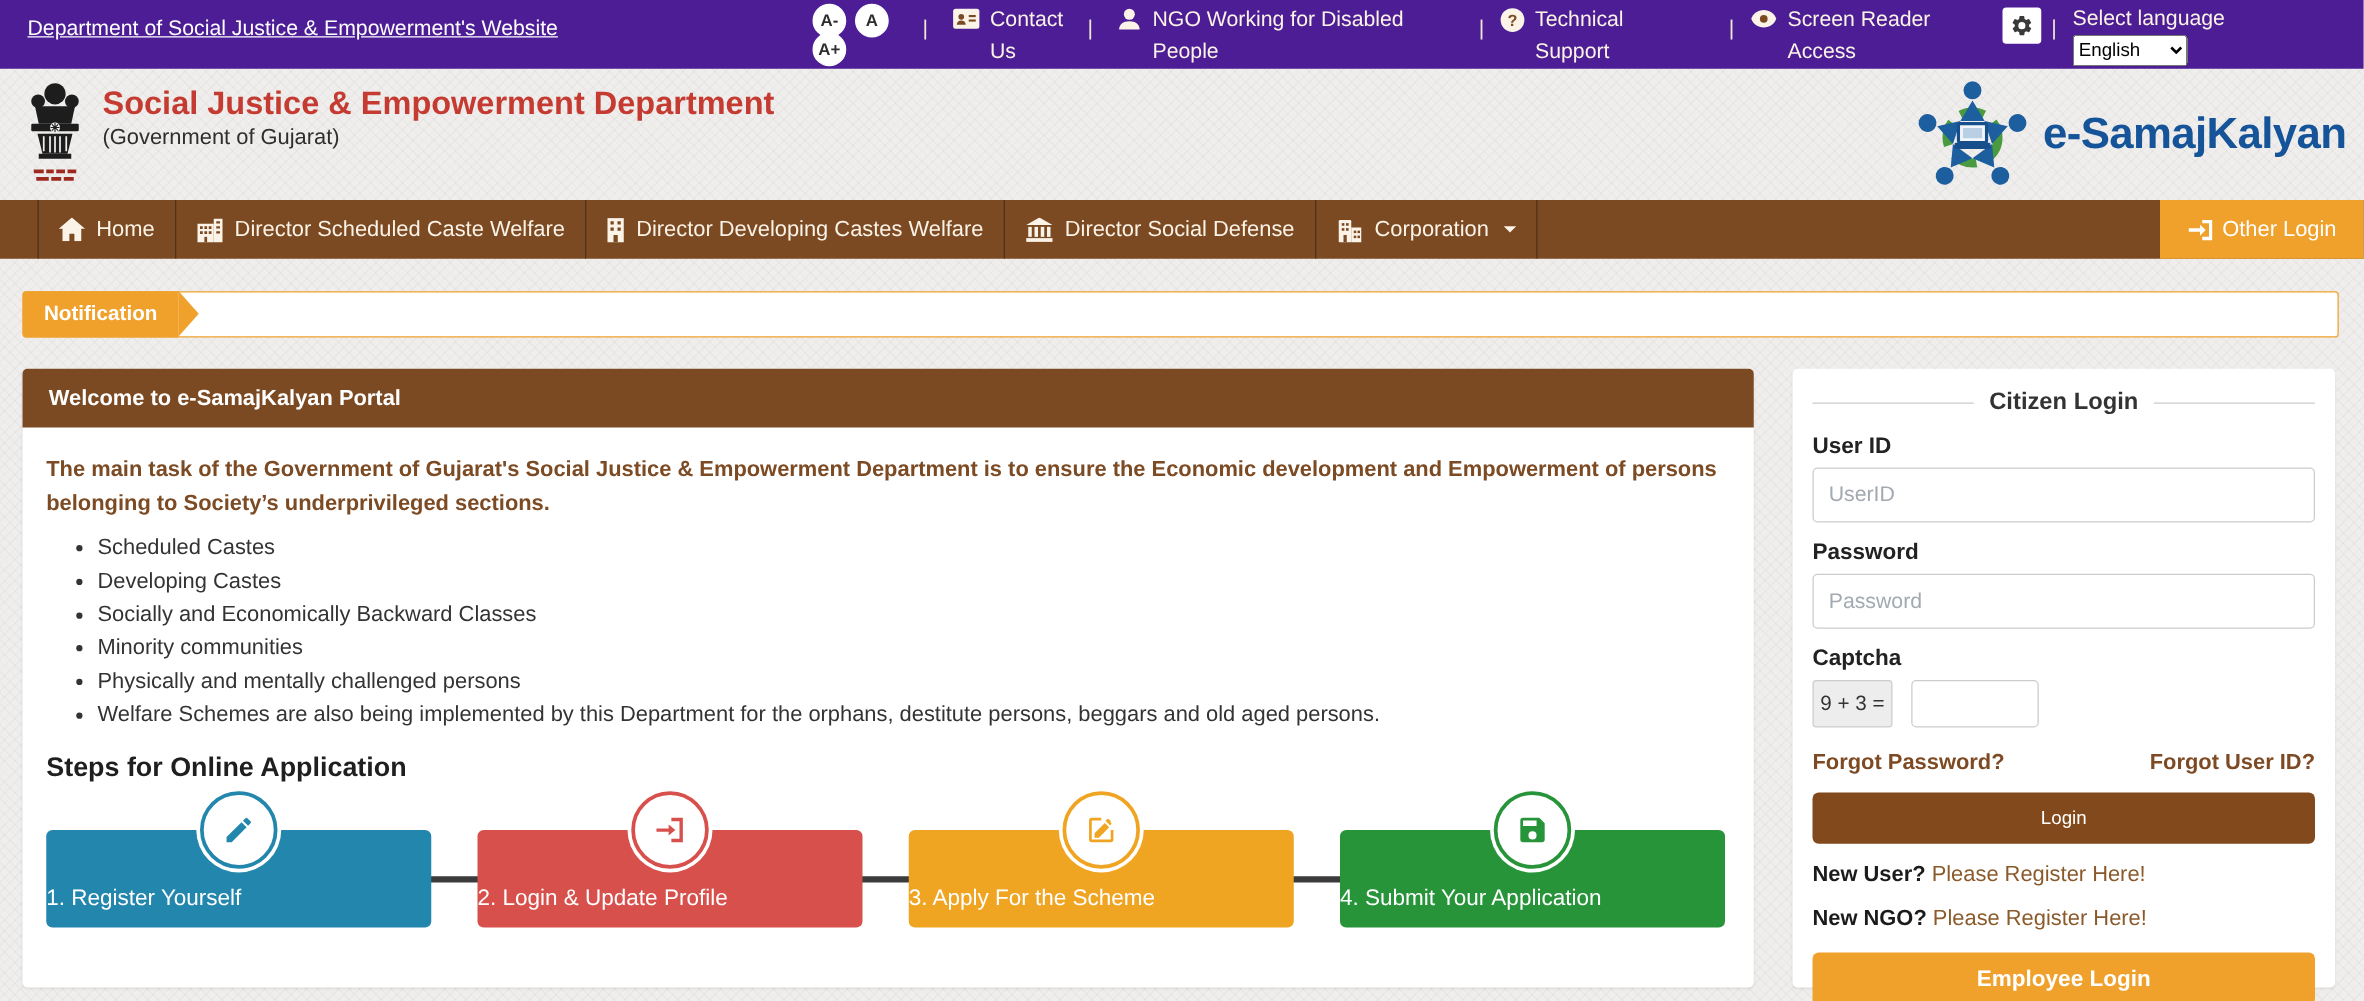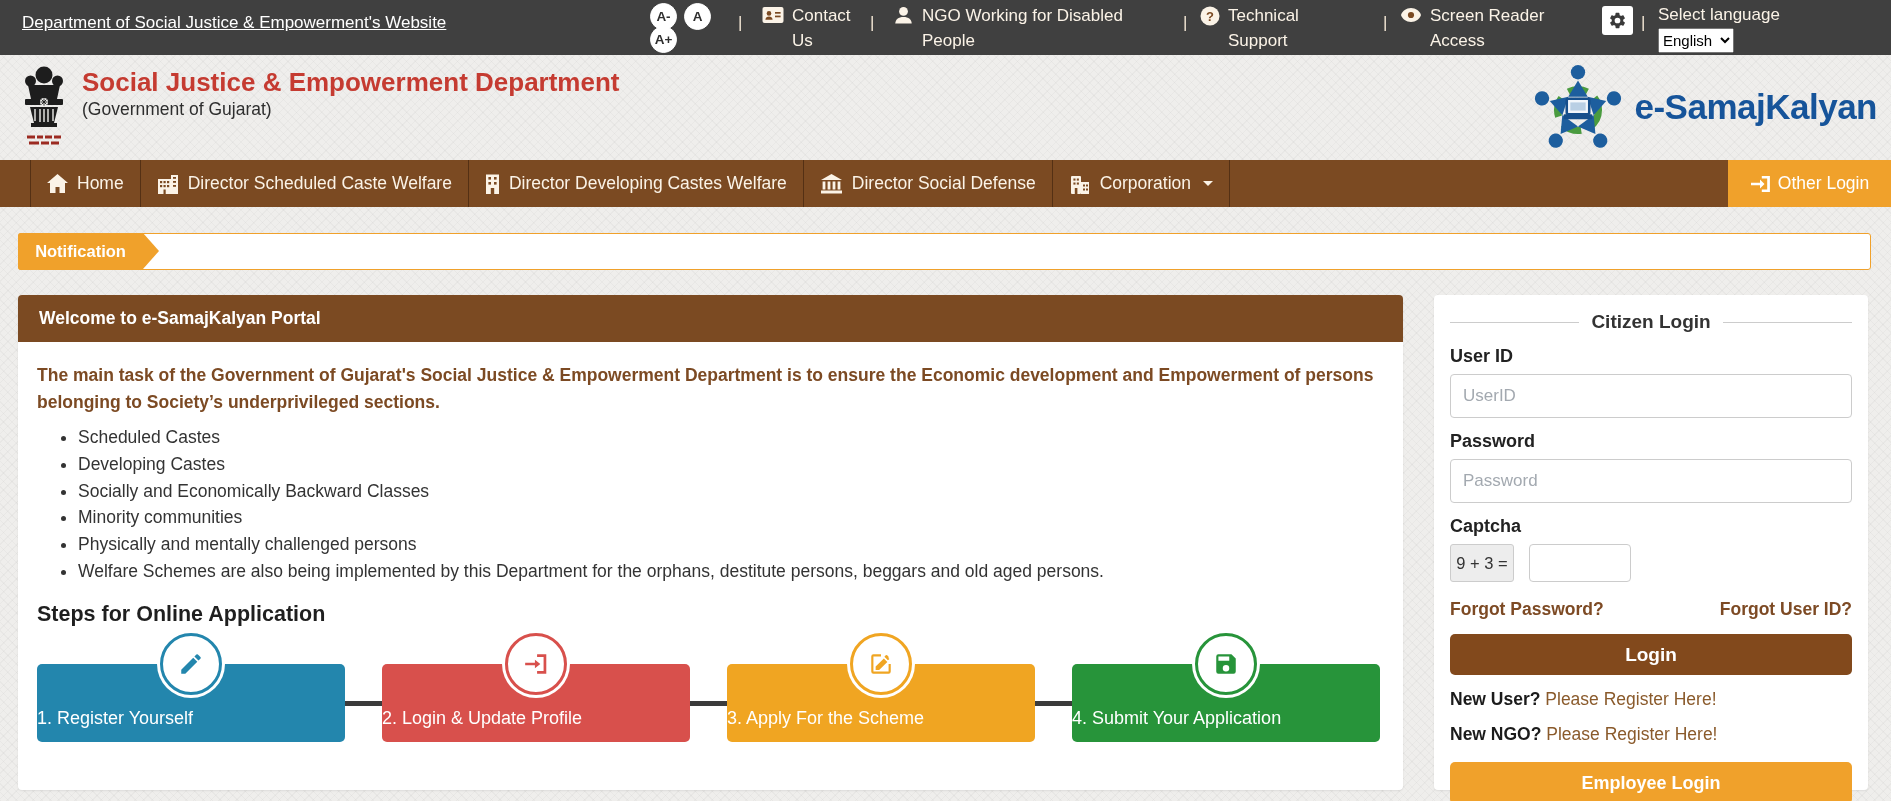--- a/index.html
+++ b/index.html
@@ -6,33 +6,33 @@
   body{
     width:1891px;height:801px;position:relative;overflow:hidden;
     font-family:"Liberation Sans",sans-serif;
     background-color:#efeeec;
     background-image:
       repeating-linear-gradient(45deg,rgba(110,110,110,.05) 0 1px,transparent 1px 6px),
       repeating-linear-gradient(-45deg,rgba(110,110,110,.05) 0 1px,transparent 1px 6px);
   }
   a{cursor:pointer}
   
-  .topbar{position:absolute;left:0;top:0;width:100%;height:55px;background:#404040;color:#fbf3e7;z-index:5}
+  .topbar{position:absolute;left:0;top:0;width:100%;height:55px;background:#4c1d95;color:#fbf3e7;z-index:5}
   .site-link{position:absolute;left:22px;top:13px;font-size:17px;color:#fff;text-decoration:underline}
   .fbtn{position:absolute;width:27px;height:27px;border-radius:50%;background:#fff;color:#2e2e2e;
         font-weight:700;font-size:13.5px;display:flex;align-items:center;justify-content:center;
         border:1px solid #fff;padding:0;cursor:pointer;font-family:inherit}
   .fbtn.dec{left:650px;top:3px}.fbtn.std{left:684px;top:3px}.fbtn.inc{left:650px;top:26px}
   .tsep{position:absolute;top:13px;font-size:17px;color:#f2e6d4}
   .top-item{position:absolute;top:3px;display:flex;gap:8px;color:#fbf3e7;font-size:17px;line-height:25px;text-decoration:none}
   .top-item .t-icon{margin-top:3px;flex:none}
   .gear-btn{position:absolute;left:1602px;top:6px;width:31px;height:29px;background:#fff;border:none;border-radius:3px;
             display:flex;align-items:center;justify-content:center;cursor:pointer;padding:0}
   .lang-label{position:absolute;left:1658px;top:5px;font-size:17px;color:#fbf3e7}
-  .lang-select{position:absolute;left:1658px;top:28px;width:76px;height:25px;font-size:15px;font-family:inherit}
+  .lang-select{position:absolute;left:1658px;top:28px;width:92px;height:25px;font-size:15px;font-family:inherit}
   
   .header{position:absolute;left:0;top:55px;width:100%;height:105px}
   .emblem{position:absolute;left:21px;top:8px}
   .dept-title{position:absolute;left:82px;top:12px;font-size:26px;font-weight:700;color:#c53b31}
   .dept-sub{position:absolute;left:82px;top:44px;font-size:17.5px;color:#2e2e2e}
   .brand{position:absolute;right:14px;top:6px;display:flex;align-items:center;gap:10px}
   .brand-text{font-size:35px;font-weight:700;color:#16549a;letter-spacing:-.5px}
   
   .nav{position:absolute;left:0;top:160px;width:100%;height:47px;background:#7b4a22;display:flex;align-items:stretch;
        padding-left:30px;box-sizing:border-box}
@@ -80,21 +80,21 @@
               padding:0 12px;font-size:17px;color:#555;font-family:inherit}
   .text-input::placeholder,.captcha-input::placeholder{color:#a3a9b0}
   .captcha-row{display:flex;gap:15px}
   .captcha-q{width:64px;height:38px;background:#ededed;border:1px solid #ccc;border-radius:3px;box-sizing:border-box;
              display:flex;align-items:center;justify-content:center;font-size:16.5px;color:#333}
   .captcha-input{width:102px;height:38px;box-sizing:border-box;border:1px solid #ccc;border-radius:4px;
                  padding:0 10px;font-size:17px;font-family:inherit}
   .forgot-row{display:flex;justify-content:space-between;margin-top:17px;font-size:17.5px}
   .forgot-row a{color:#7d4a24;font-weight:600;text-decoration:none}
   .login-btn{margin-top:14px;width:100%;height:41px;background:#82491c;border:none;border-radius:5px;color:#fff;
-             font-size:19px;font-weight:700;font-family:inherit;cursor:pointer}
+             font-size:15px;font-weight:400;font-family:inherit;cursor:pointer}
   .reg-row{margin-top:14px;font-size:17.5px;color:#1b1b1b}
   .reg-row .reg-q{font-weight:700}
   .reg-row a{color:#8a5a2b;text-decoration:none}
   .employee-btn{margin-top:17px;width:100%;height:42px;background:#f0a12b;border:none;border-radius:5px;color:#fff;
                 font-size:18px;font-weight:700;font-family:inherit;cursor:pointer}
 </style>
 </head>
 <body>
 
 <div class="topbar">

